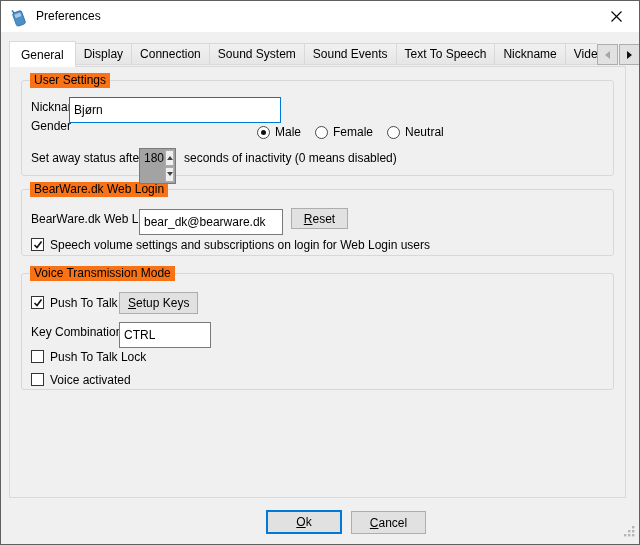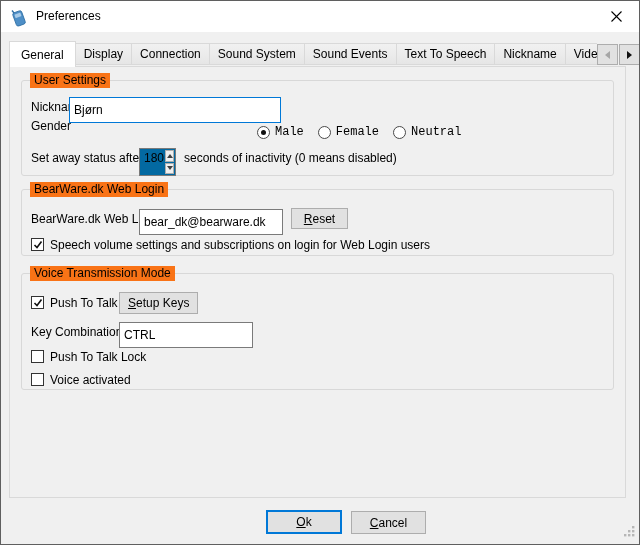--- a/index.html
+++ b/index.html
@@ -41,27 +41,27 @@
          font-size:12px;color:#000;padding:12px 4px;z-index:3;outline:none;}
   .field.focus{border-color:#0078d7;}
   .btn{position:absolute;background:#e1e1e1;border:1px solid #adadad;font-family:"Liberation Sans",sans-serif;
        font-size:12px;color:#000;display:flex;align-items:center;justify-content:center;padding:0 8px;z-index:3;white-space:nowrap;}
   .btn.default{border:2px solid #0078d7;}
   
   .checkbox{position:absolute;width:13px;height:13px;background:#fff;border:1px solid #333;z-index:3;display:flex;align-items:center;justify-content:center;}
   .checkbox svg{display:none;}
   .checkbox.checked svg{display:block;}
   .radio-row{position:absolute;display:flex;align-items:center;gap:14px;z-index:3;}
-  .radio-opt{display:flex;align-items:center;gap:5px;font-family:Liberation Mono, monospace;}
+  .radio-opt{display:flex;align-items:center;gap:5px;}
   .radio{width:13px;height:13px;border:1px solid #494949;border-radius:50%;background:#fff;display:flex;align-items:center;justify-content:center;}
   .radio .dot{display:none;width:5px;height:5px;border-radius:50%;background:#111;}
   .radio.checked .dot{display:block;}
   .radio-lbl{line-height:15px;}
   
-  .spinner{position:absolute;left:138px;top:147px;width:37px;height:28px;background:#0369a1;border:1px solid #7a7a7a;display:flex;z-index:3;}
+  .spinner{position:absolute;left:138px;top:147px;width:37px;height:36px;background:#a3a3a3;border:1px solid #7a7a7a;display:flex;z-index:3;}
   .spin-val{flex:1;padding:2px 0 0 4px;line-height:15px;}
   .spin-btns{width:14px;display:flex;flex-direction:column;padding:1px;gap:1px;}
   .spin-btn{flex:1;background:#f0f0f0;border:1px solid #adadad;display:flex;align-items:center;justify-content:center;}
   .tri-up{width:0;height:0;border-left:3px solid transparent;border-right:3px solid transparent;border-bottom:4px solid #404040;}
   .tri-down{width:0;height:0;border-left:3px solid transparent;border-right:3px solid transparent;border-top:4px solid #404040;}
   
   .grip{position:absolute;left:621px;top:523px;z-index:3;}
   u{text-decoration:underline;}
 </style>
 </head>
@@ -174,21 +174,21 @@
     <span class="group-title">Voice Transmission Mode</span>
   </div>
   <span class="checkbox checked" style="left:30px;top:295px;">
     <svg width="10" height="10" viewBox="0 0 10 10">
         <polyline points="1.5,5 4,7.5 8.5,1.5" fill="none" stroke="#111" stroke-width="1.6"></polyline>
       </svg>
   </span>
   <span class="lbl" style="left:49px;top:295px;">Push To Talk</span>
   <button class="btn" style="left:118px;top:291px;min-width:63px;height:22px;"><u>S</u>etup Keys</button>
   <span class="lbl" style="left:30px;top:324px;">Key Combination</span>
-  <input class="field" style="left: 118px; top: 321px; width: 134px; height: 19px;" value="CTRL">
+  <input class="field" style="left: 118px; top: 321px; width: 92px; height: 19px;" value="CTRL">
   <span class="checkbox" style="left:30px;top:349px;">
     
   </span>
   <span class="lbl" style="left:49px;top:349px;">Push To Talk Lock</span>
   <span class="checkbox" style="left:30px;top:372px;">
     
   </span>
   <span class="lbl" style="left:49px;top:372px;">Voice activated</span>
 
   <button class="btn default" style="left:265px;top:509px;width:76px;height:24px;"><u>O</u>k</button>

